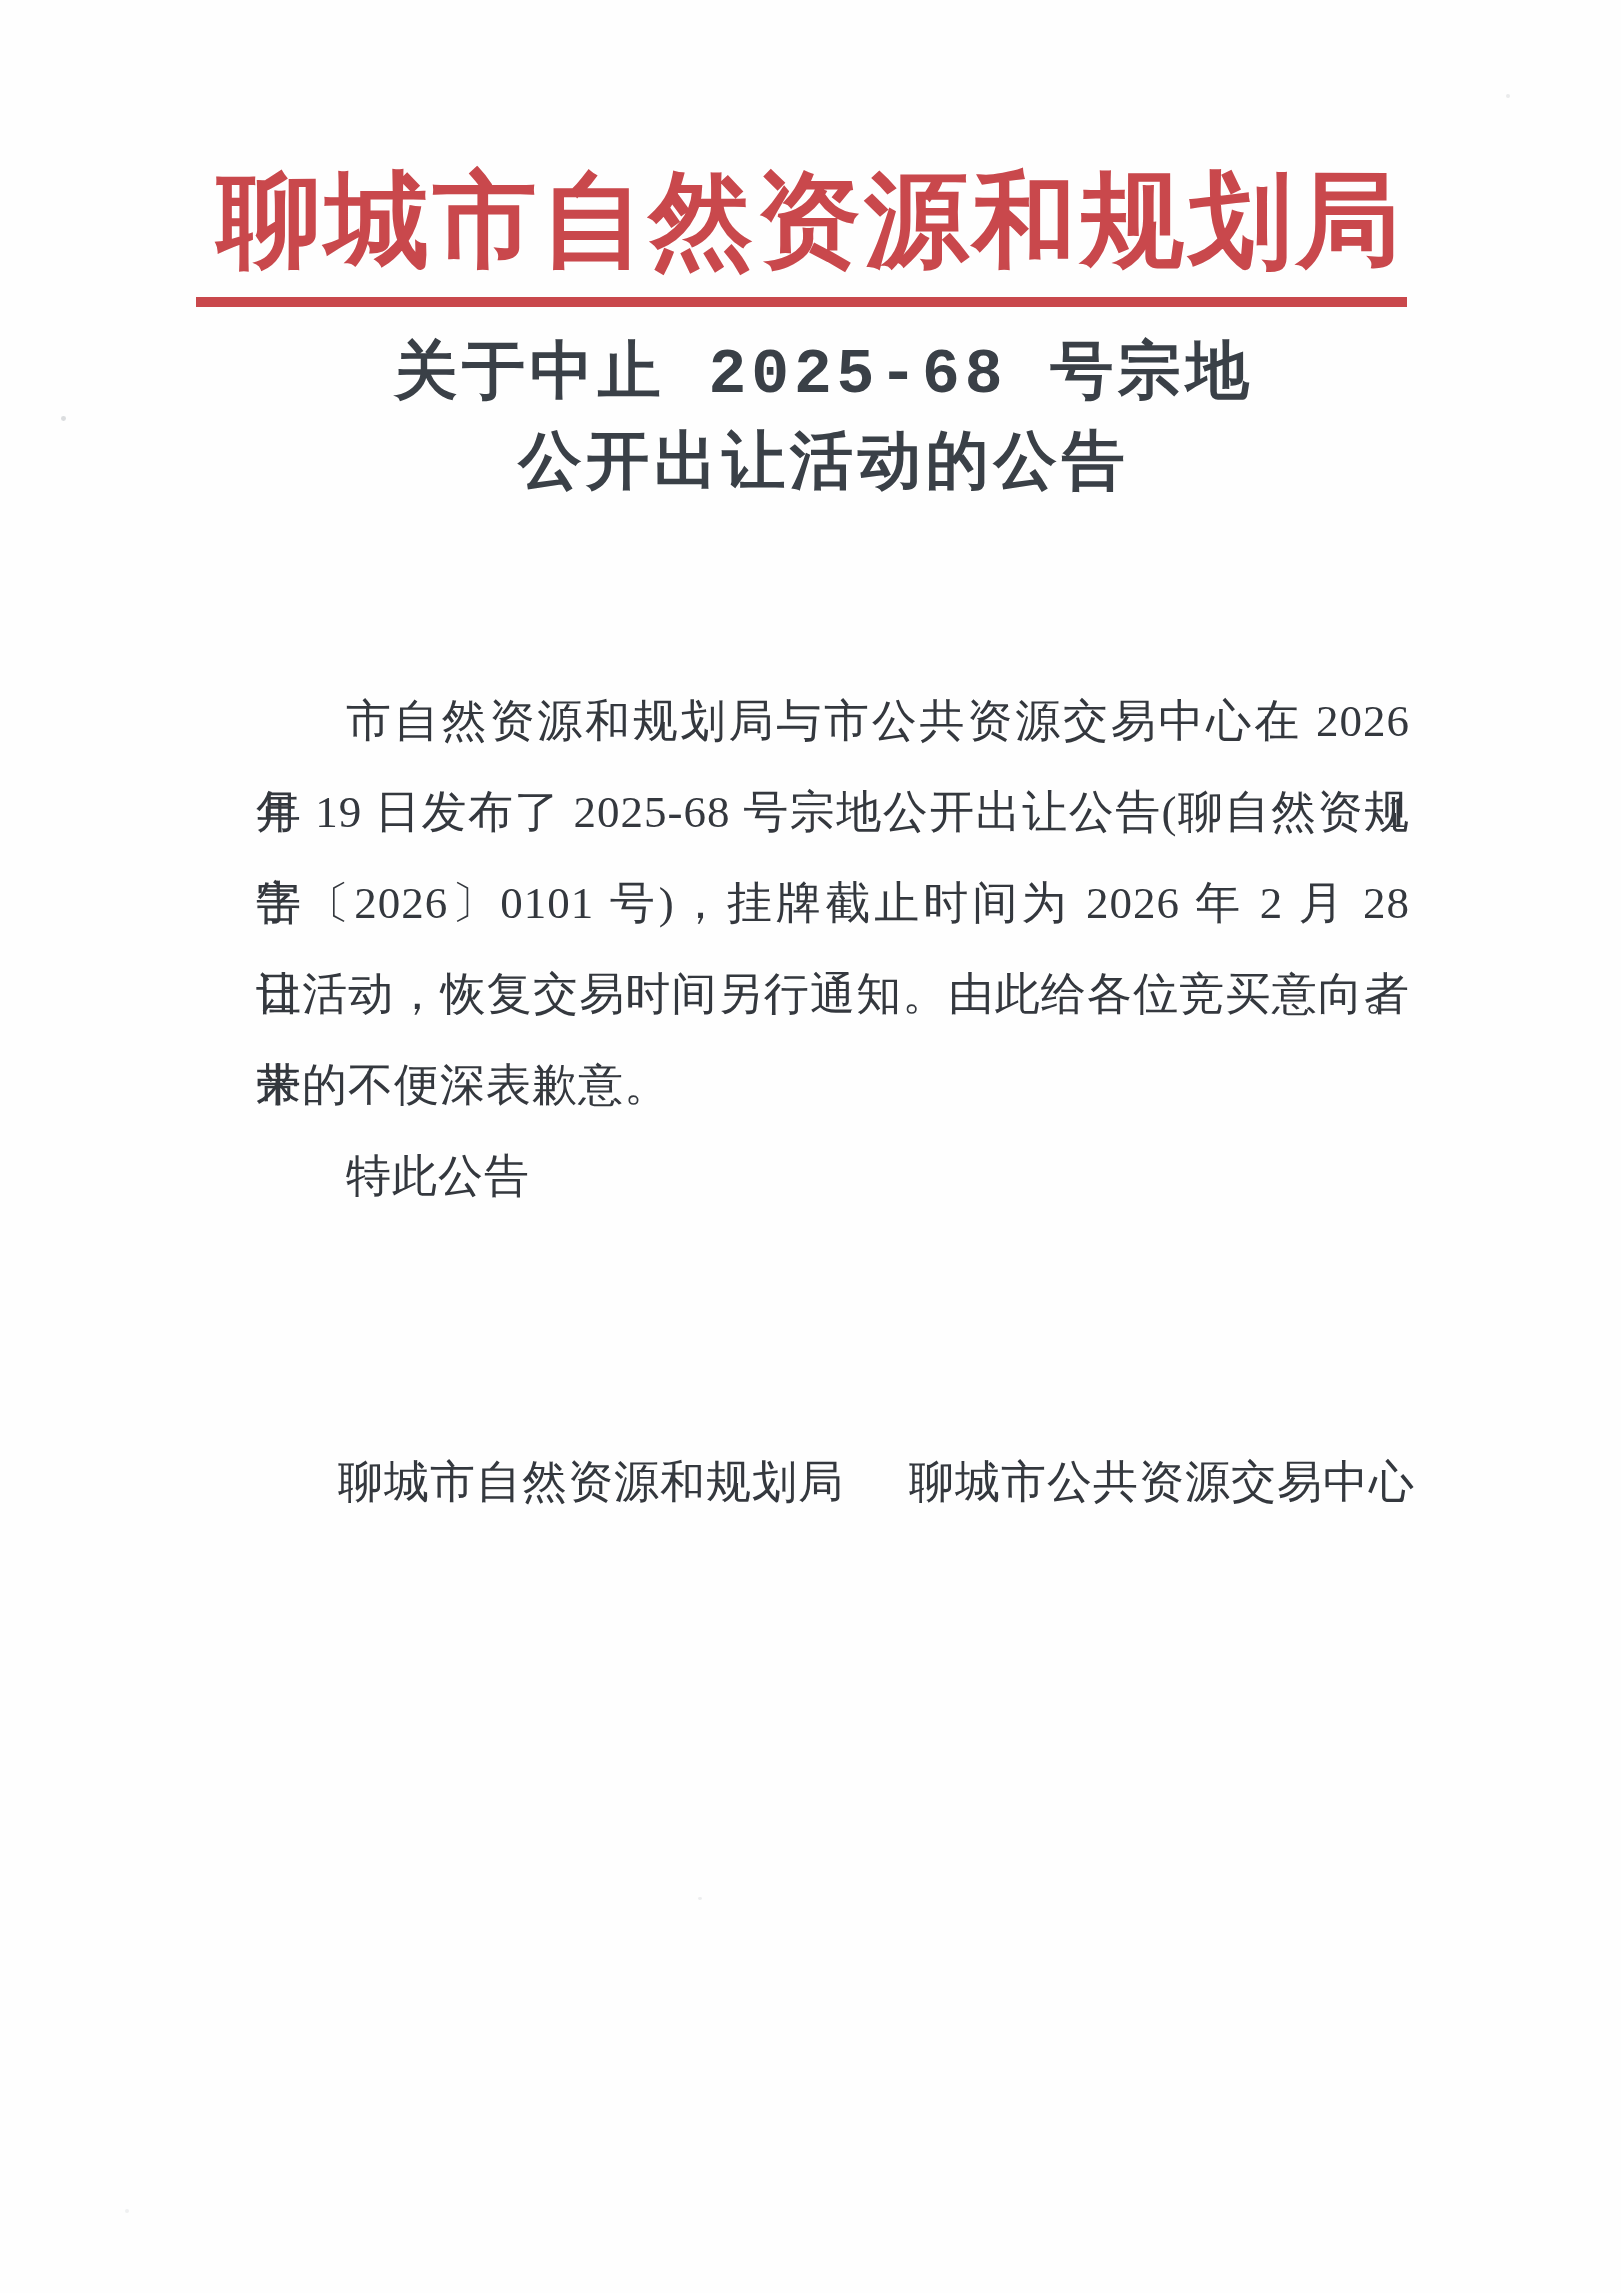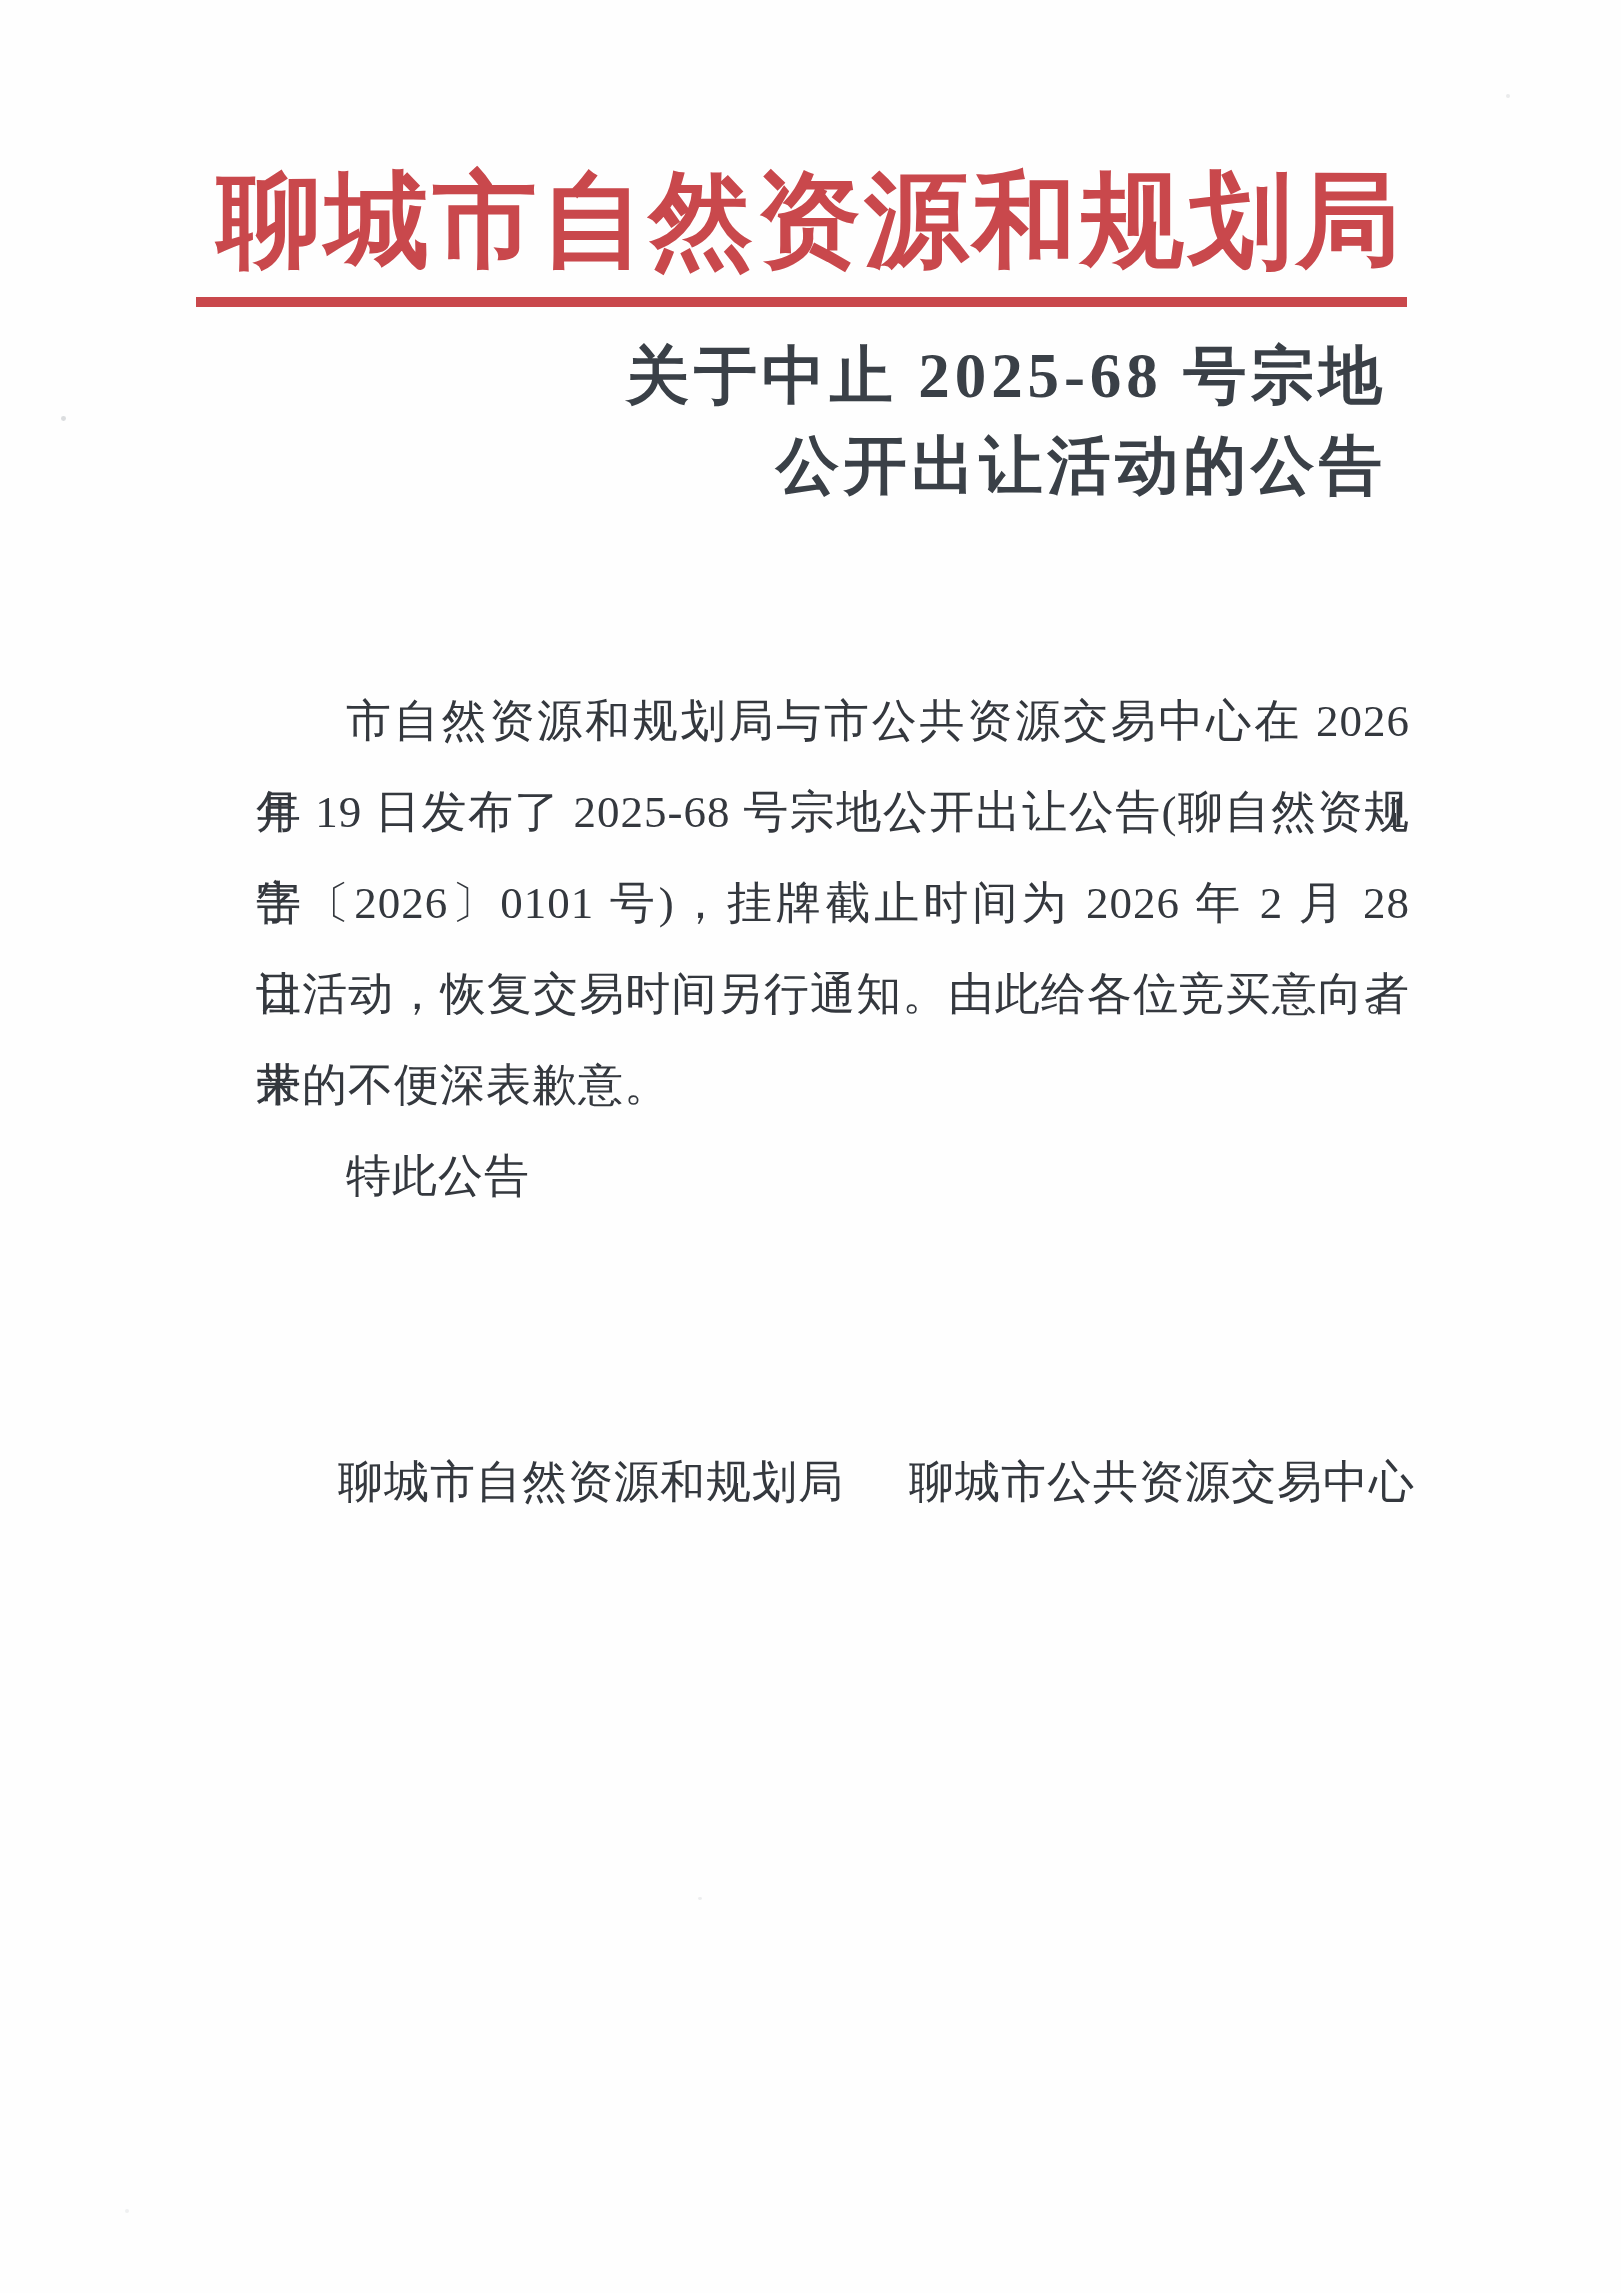--- a/index.html
+++ b/index.html
@@ -43,24 +43,24 @@
     left: 196px;
     width: 1211px;
     height: 9.8px;
     background: var(--accent-red);
   }
 
   
   .doc-title {
     position: absolute;
     top: 331px;
-    left: 233px;
+    left: 247px;
     width: 1154px;
-    text-align: right;
-    font-family: Liberation Serif, serif;
+    text-align: center;
+    font-family: Liberation Mono, monospace;
     font-weight: bold;
     font-size: 63px;
     line-height: 90px;
     letter-spacing: 4.9px;
     color: var(--title-ink);
   }
   .doc-title .title-line { display: block; white-space: nowrap; }
 
   
   .body-text {

